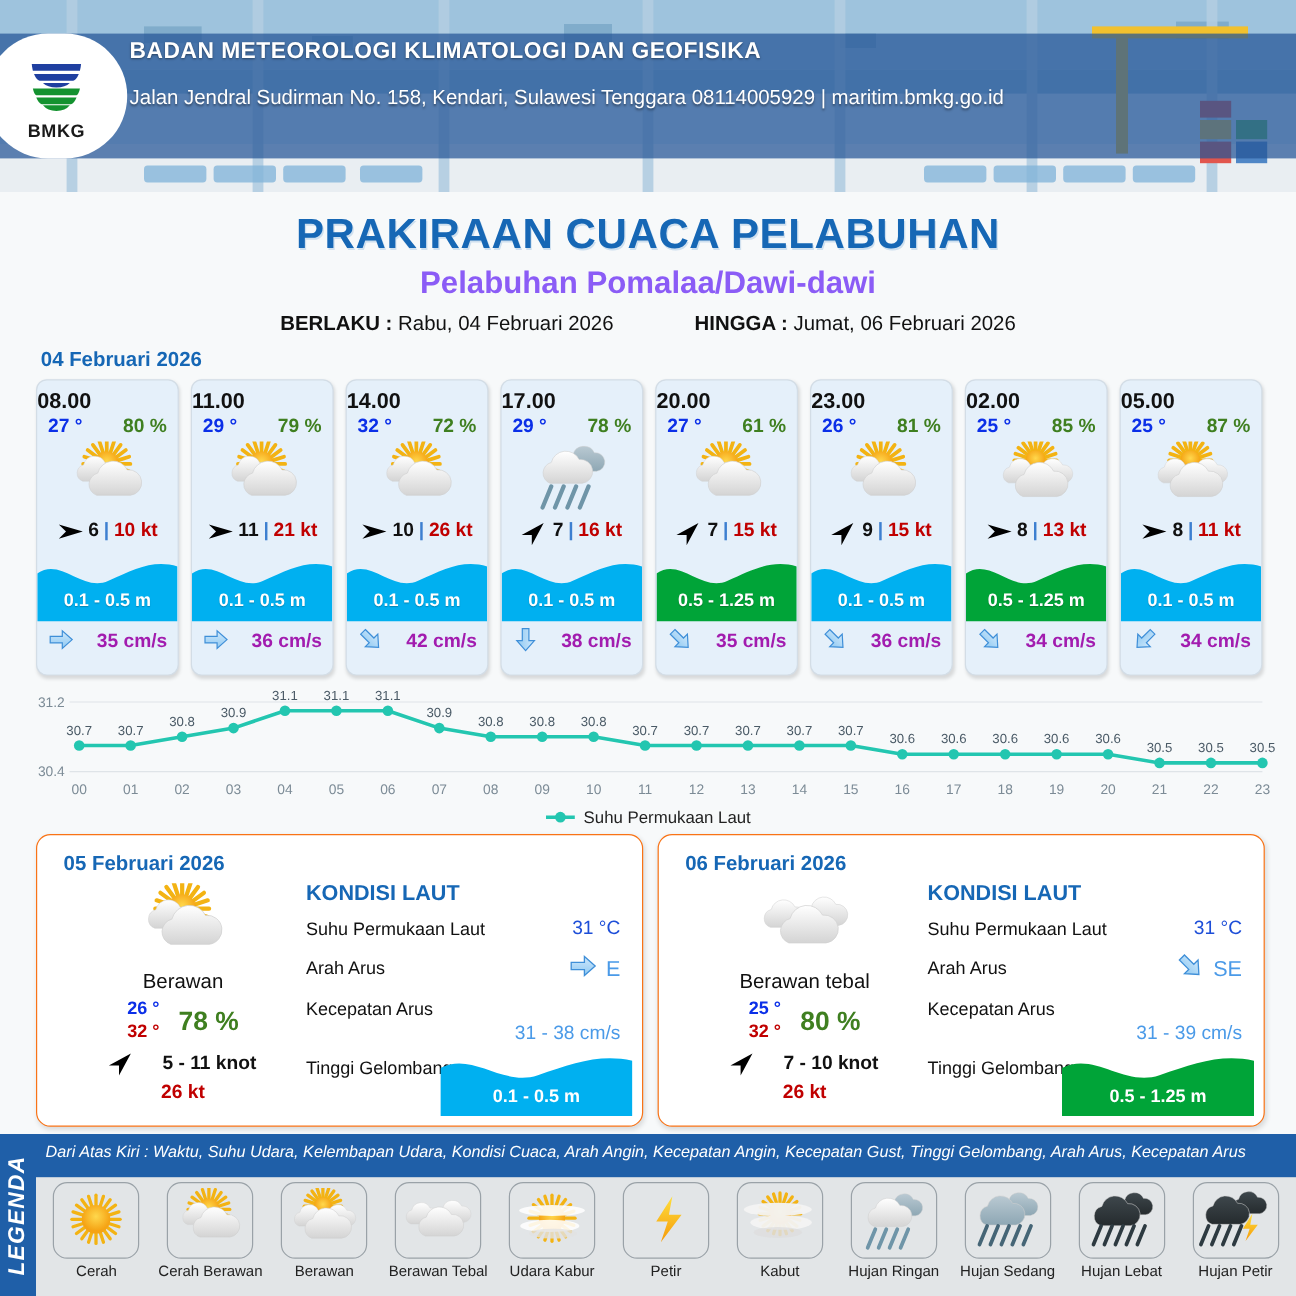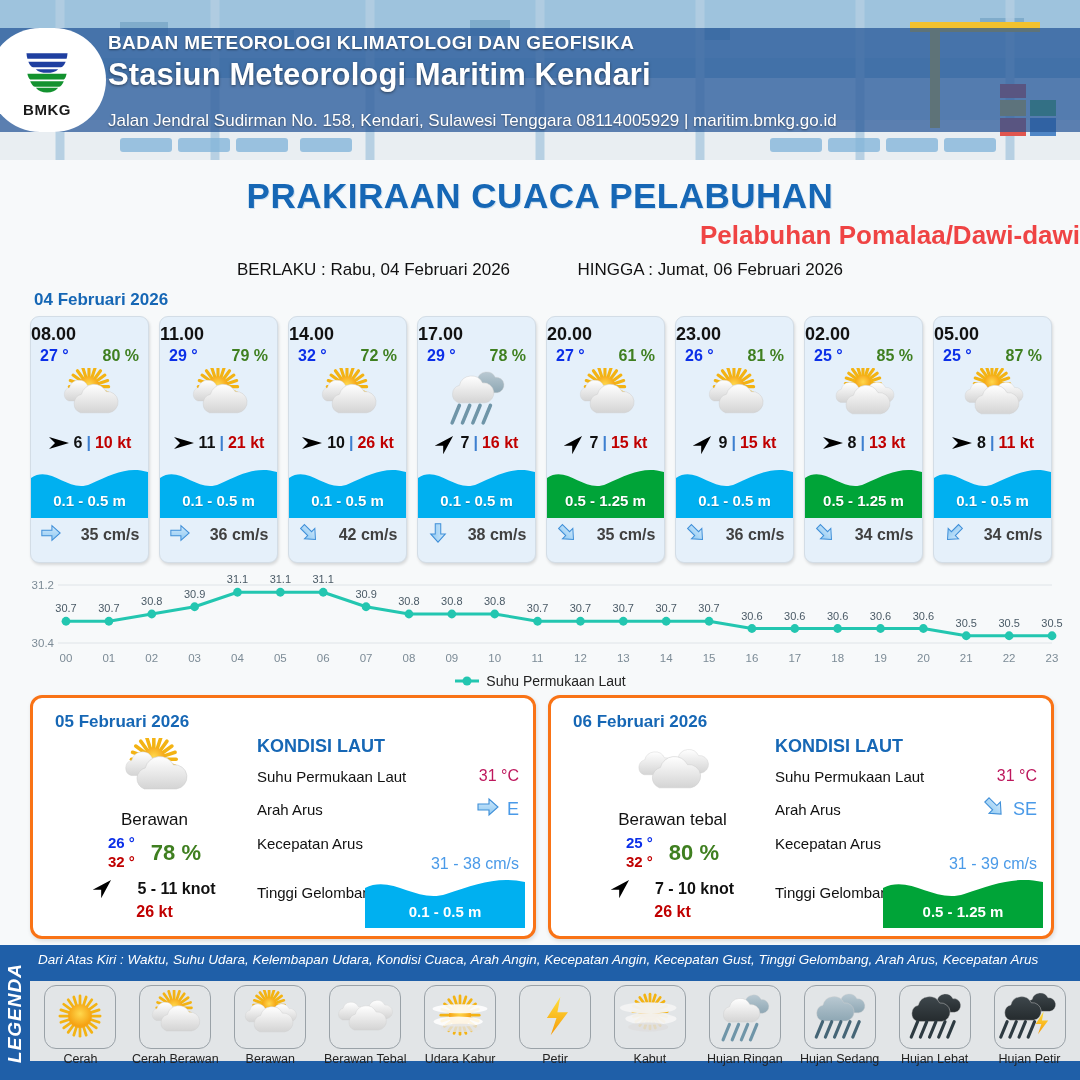--- a/index.html
+++ b/index.html
@@ -51,27 +51,27 @@
   }
 
   
   .title-main {
     text-align:center; margin-top: 16px;
     font-size: 35px; font-weight: bold; color:#1667b5;
     letter-spacing: .5px;
     text-shadow: 1px 1px 0 #cfe0ef;
   }
   .title-sub {
-    text-align:right; margin-top: 4px;
-    font-size: 26px; font-weight: bold; color:#ef4444;
+    text-align:center; margin-top: 4px;
+    font-size: 26px; font-weight: bold; color:#8b5cf6;
   }
   .validity {
     text-align:center; margin-top: 9px; font-size: 17px; color:#111;
   }
-  .validity .k { font-weight: normal; }
+  .validity .k { font-weight: bold; }
   .validity .gap { display:inline-block; width: 58px; }
 
   .date-label {
     margin: 10px 0 0 34px; font-size: 17px;
     font-weight: bold; color:#1667b5;
   }
 
   
   .cards {
     display: flex; gap: 10px;
@@ -112,39 +112,39 @@
   .c-gust { color:#c00000; }
   .wave-zone { position: relative; margin-top: 6px; height: 58px; }
   .wave-svg { position:absolute; left:0; bottom:0; width:100%; height:58px; display:block;}
   .wave-label {
     position:absolute; left:0; right:0; bottom: 9px;
     text-align:center; color:#fff; font-size: 15px; font-weight: bold;
     text-shadow: 0 1px 1px rgba(0,0,0,.25);
   }
   .c-cur {
     display:flex; align-items:center; justify-content:center; gap:19px;
-    height: 34px; font-size: 16px; font-weight: bold; color:#404040;
+    height: 34px; font-size: 16px; font-weight: bold; color:#a21caf;
   }
 
   
   .chart-wrap {
     margin: 8px 14px 0 14px; height: 100px; position: relative;
   }
   .chart-svg { display:block; }
   .chart-legend {
     text-align:center; margin-top: 2px; font-size: 14px; color:#222;
     display:flex; align-items:center; justify-content:center; gap: 6px;
   }
   .legend-swatch { display:inline-flex; }
 
   
   .days { display:flex; gap: 12px; padding: 6px 26px 0 30px; }
   .day-panel {
     width: 507px; height: 244px;
-    background:#fff; border:3px solid #f97316; border-radius: 12px;
+    background:#fff; border:1px solid #f97316; border-radius: 12px;
     box-shadow: 1px 2px 4px rgba(0,0,0,.12);
     position: relative;
   }
   .dp-date {
     position:absolute; left: 22px; top: 14px;
     font-size: 17px; font-weight: bold; color:#1667b5;
   }
   .dp-left {
     position:absolute; left: 14px; top: 40px; width: 215px;
     text-align:center;
@@ -163,21 +163,21 @@
     font-size: 16px; font-weight: bold; color:#111; margin-top: 6px;
   }
   .dp-gust { font-size: 16px; font-weight: bold; color:#c00000; margin-top: 3px; }
 
   .dp-right { position:absolute; left: 224px; top: 38px; width: 262px; }
   .dp-sea-title { font-size: 18px; font-weight: bold; color:#1667b5; }
   .dp-row {
     display:flex; justify-content:space-between; align-items:center;
     font-size: 15px; color:#111; margin-top: 9px; min-height: 20px;
   }
-  .dp-val { color:#be185d; font-size: 16px; font-weight: normal; }
+  .dp-val { color:#1d4ed8; font-size: 16px; font-weight: normal; }
   .dp-arrowval { display:flex; align-items:center; gap: 7px; color:#4a9ae8; font-size: 18px; }
   .dp-speed {
     text-align:right; color:#4a9ae8; font-size: 16px; margin-top: 2px;
   }
   .dp-wave {
     position:absolute; right: 8px; bottom: 8px; width: 160px; height: 52px;
   }
   .dp-wave-label {
     position:absolute; left:0; right:0; bottom: 8px; text-align:center;
     color:#fff; font-size: 15px; font-weight: bold;
@@ -195,21 +195,21 @@
   .leg-side span {
     transform: rotate(-90deg); white-space: nowrap;
     color:#fff; font-weight: bold; font-style: italic;
     font-size: 19px; letter-spacing: 1px;
   }
   .leg-note {
     position:absolute; left: 38px; top: 7px; right: 16px;
     color:#fff; font-size: 13.5px; font-style: italic;
   }
   .leg-strip {
-    position:absolute; left: 30px; top: 36px; width: 1050px; height: 80px;
+    position:absolute; left: 30px; top: 36px; width: 1050px; height: 99px;
     background: #e2e5e7; display:flex; padding: 4px 4px 0 4px; gap: 2px;
   }
   .leg-item { width: 94px; text-align:center; }
   .leg-box {
     width: 72px; height: 64px; margin: 0 auto;
     border:1px solid #9aa2a8; border-radius: 12px;
     display:flex; align-items:center; justify-content:center;
   }
   .leg-cap { font-size: 12.5px; color:#222; margin-top: 3px; }
 </style>
@@ -302,21 +302,20 @@
         <path d="M9 34 h42 q-1 5 -3 6 H12 q-2 -1 -3 -6z"></path>
         <path d="M12 42 h36 q-2 5 -5 6 H17 q-3 -1 -5 -6z"></path>
         <path d="M18 49 h24 q-4 5 -12 5 q-8 0 -12 -5z"></path>
       </g>
     </svg>
     <div class="logo-text">BMKG</div>
   </div>
 
   <div class="hdr-text">
     <div class="hdr-org">BADAN METEOROLOGI KLIMATOLOGI DAN GEOFISIKA</div>
-    <div class="hdr-station">Stasiun Meteorologi Maritim Kendari</div>
     <div class="hdr-addr">Jalan Jendral Sudirman No. 158, Kendari, Sulawesi Tenggara  08114005929 | maritim.bmkg.go.id</div>
   </div>
 </div>
 
 <div class="title-main">PRAKIRAAN CUACA PELABUHAN</div>
 <div class="title-sub">Pelabuhan Pomalaa/Dawi-dawi</div>
 <div class="validity">
   <span class="k">BERLAKU :</span>
   <span>Rabu, 04 Februari 2026</span>
   <span class="gap"></span>

